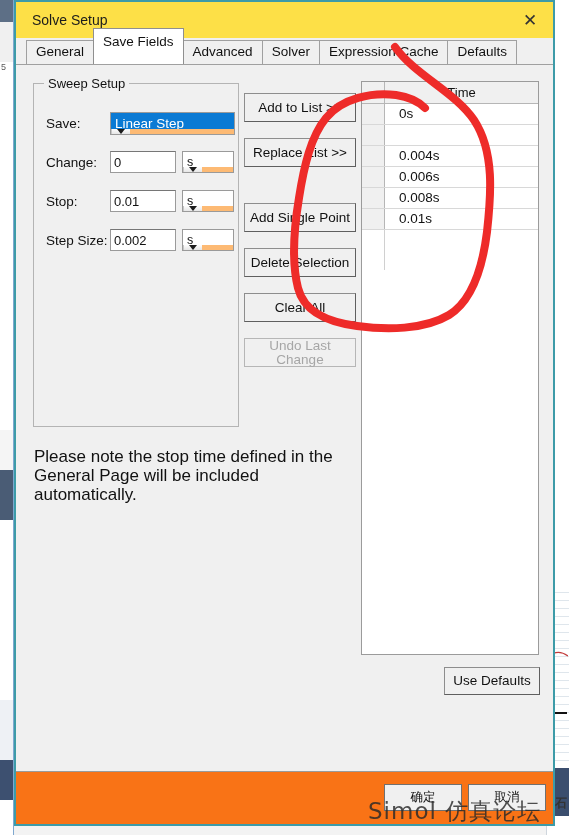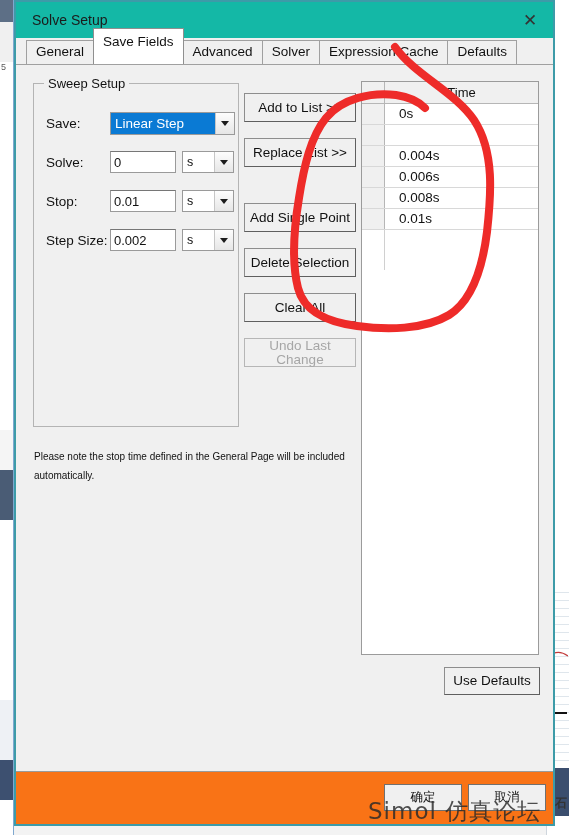--- a/index.html
+++ b/index.html
@@ -98,21 +98,21 @@
     width: 541px;
     height: 826px;
     background: #f0f0f0;
     border: 2px solid #3d9ba8;
     box-sizing: border-box;
     display: flex;
     flex-direction: column;
   }
   .titlebar {
     height: 36px;
-    background: #14b8a6;
+    background: #fde047;
     display: flex;
     align-items: center;
     flex: none;
     position: relative;
   }
   .title-text {
     margin-left: 16px;
     font-size: 14px;
     color: #1b1b1b;
   }
@@ -220,20 +220,21 @@
     font-family: "Liberation Sans", sans-serif;
   }
   .combo {
     width: 125px;
     height: 23px;
     border: 1px solid #9a9a9a;
     background: #fdba74;
     display: flex;
     align-items: stretch;
     box-sizing: border-box;
+    flex-direction: column;
   }
   .combo .value {
     flex: 1;
     background: #0a7ad4;
     color: #ffffff;
     font-size: 13.5px;
     padding: 1px 4px;
     line-height: 19px;
     overflow: hidden;
     white-space: nowrap;
@@ -338,21 +339,21 @@
     width: 22px;
     background: #ffffff;
     border-right: 1px solid #d0d0d0;
   }
 
   .note {
     position: absolute;
     left: 18px;
     top: 382px;
     width: 330px;
-    font-size: 10px;
+    font-size: 17px;
     line-height: 19px;
     color: #111;
   }
 
   .use-defaults {
     position: absolute;
     left: 428px;
     top: 602px;
     width: 94px;
     height: 26px;
@@ -448,21 +449,21 @@
 
         <div class="field-row" style="top:27px;">
           <div class="field-label">Save:</div>
           <div class="combo">
             <div class="value">Linear Step</div>
             <div class="arrow"></div>
           </div>
         </div>
 
         <div class="field-row" style="top:66px;">
-          <div class="field-label">Solve:</div>
+          <div class="field-label">Change:</div>
           <input class="textbox" type="text" value="0" style="">
           <div class="combo unit">
             <div class="value">s</div>
             <div class="arrow"></div>
           </div>
         </div>
 
         <div class="field-row" style="top:105px;">
           <div class="field-label">Stop:</div>
           <input class="textbox" type="text" value="0.01" style="">

